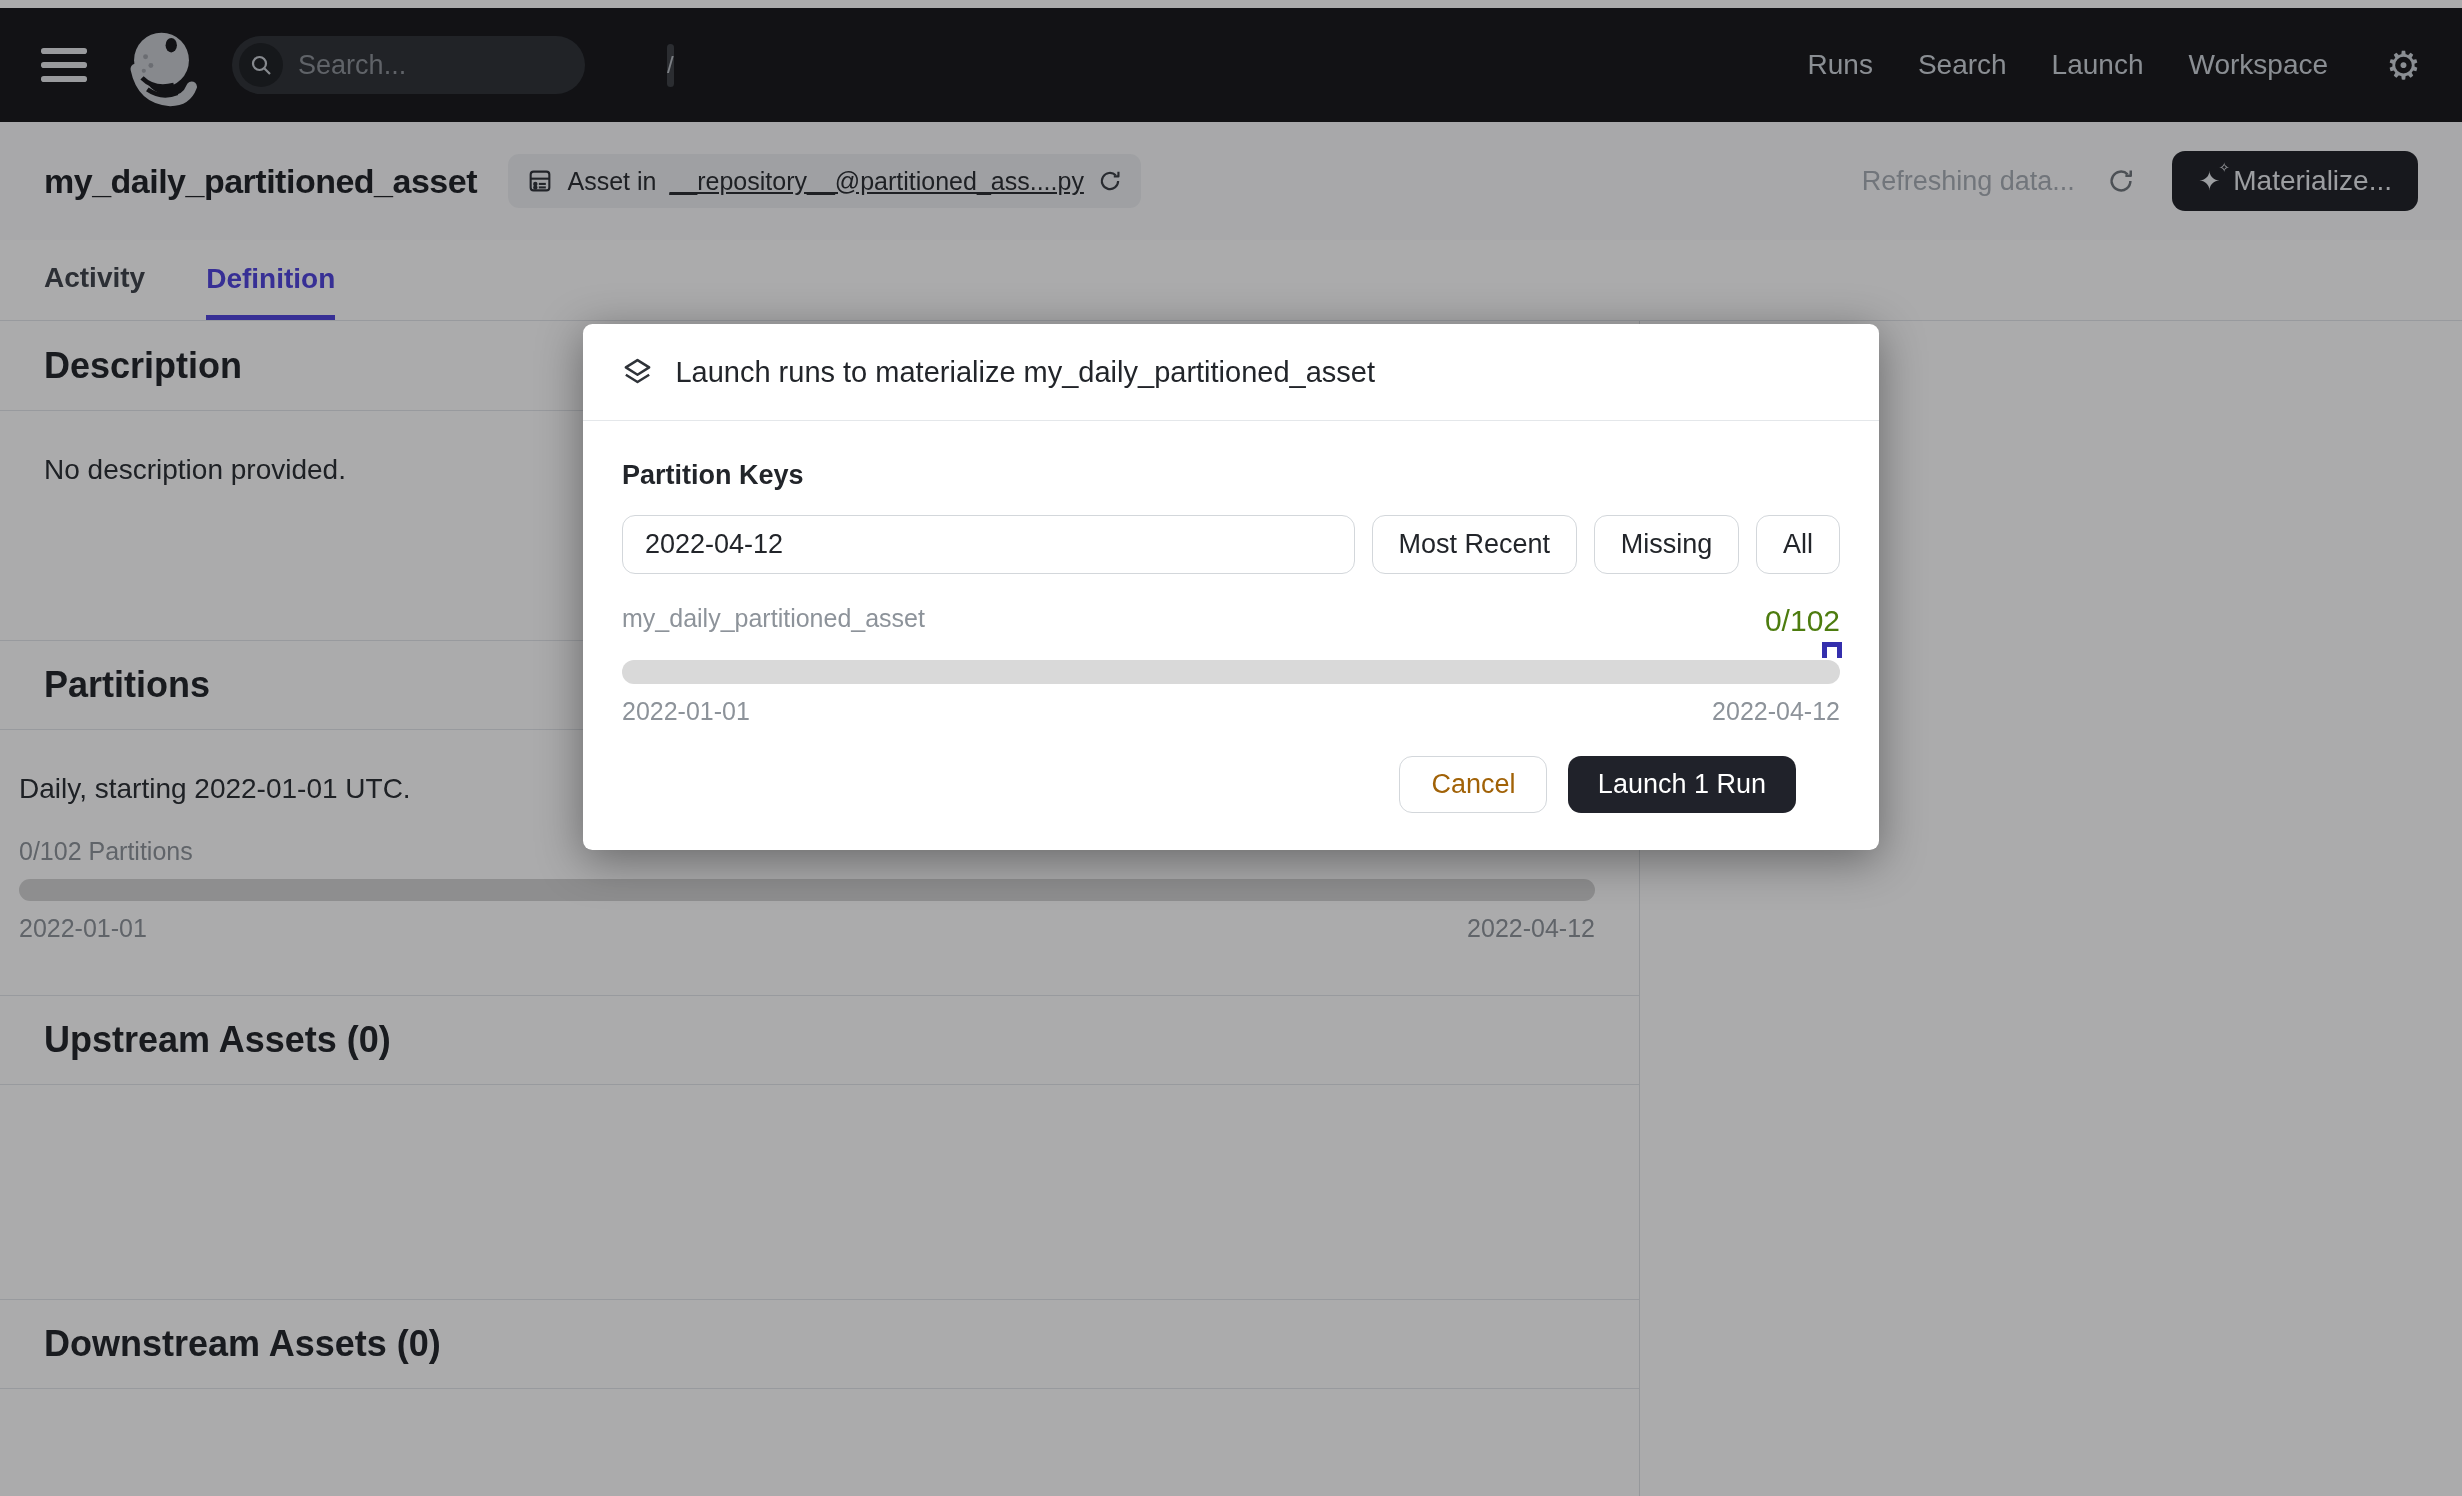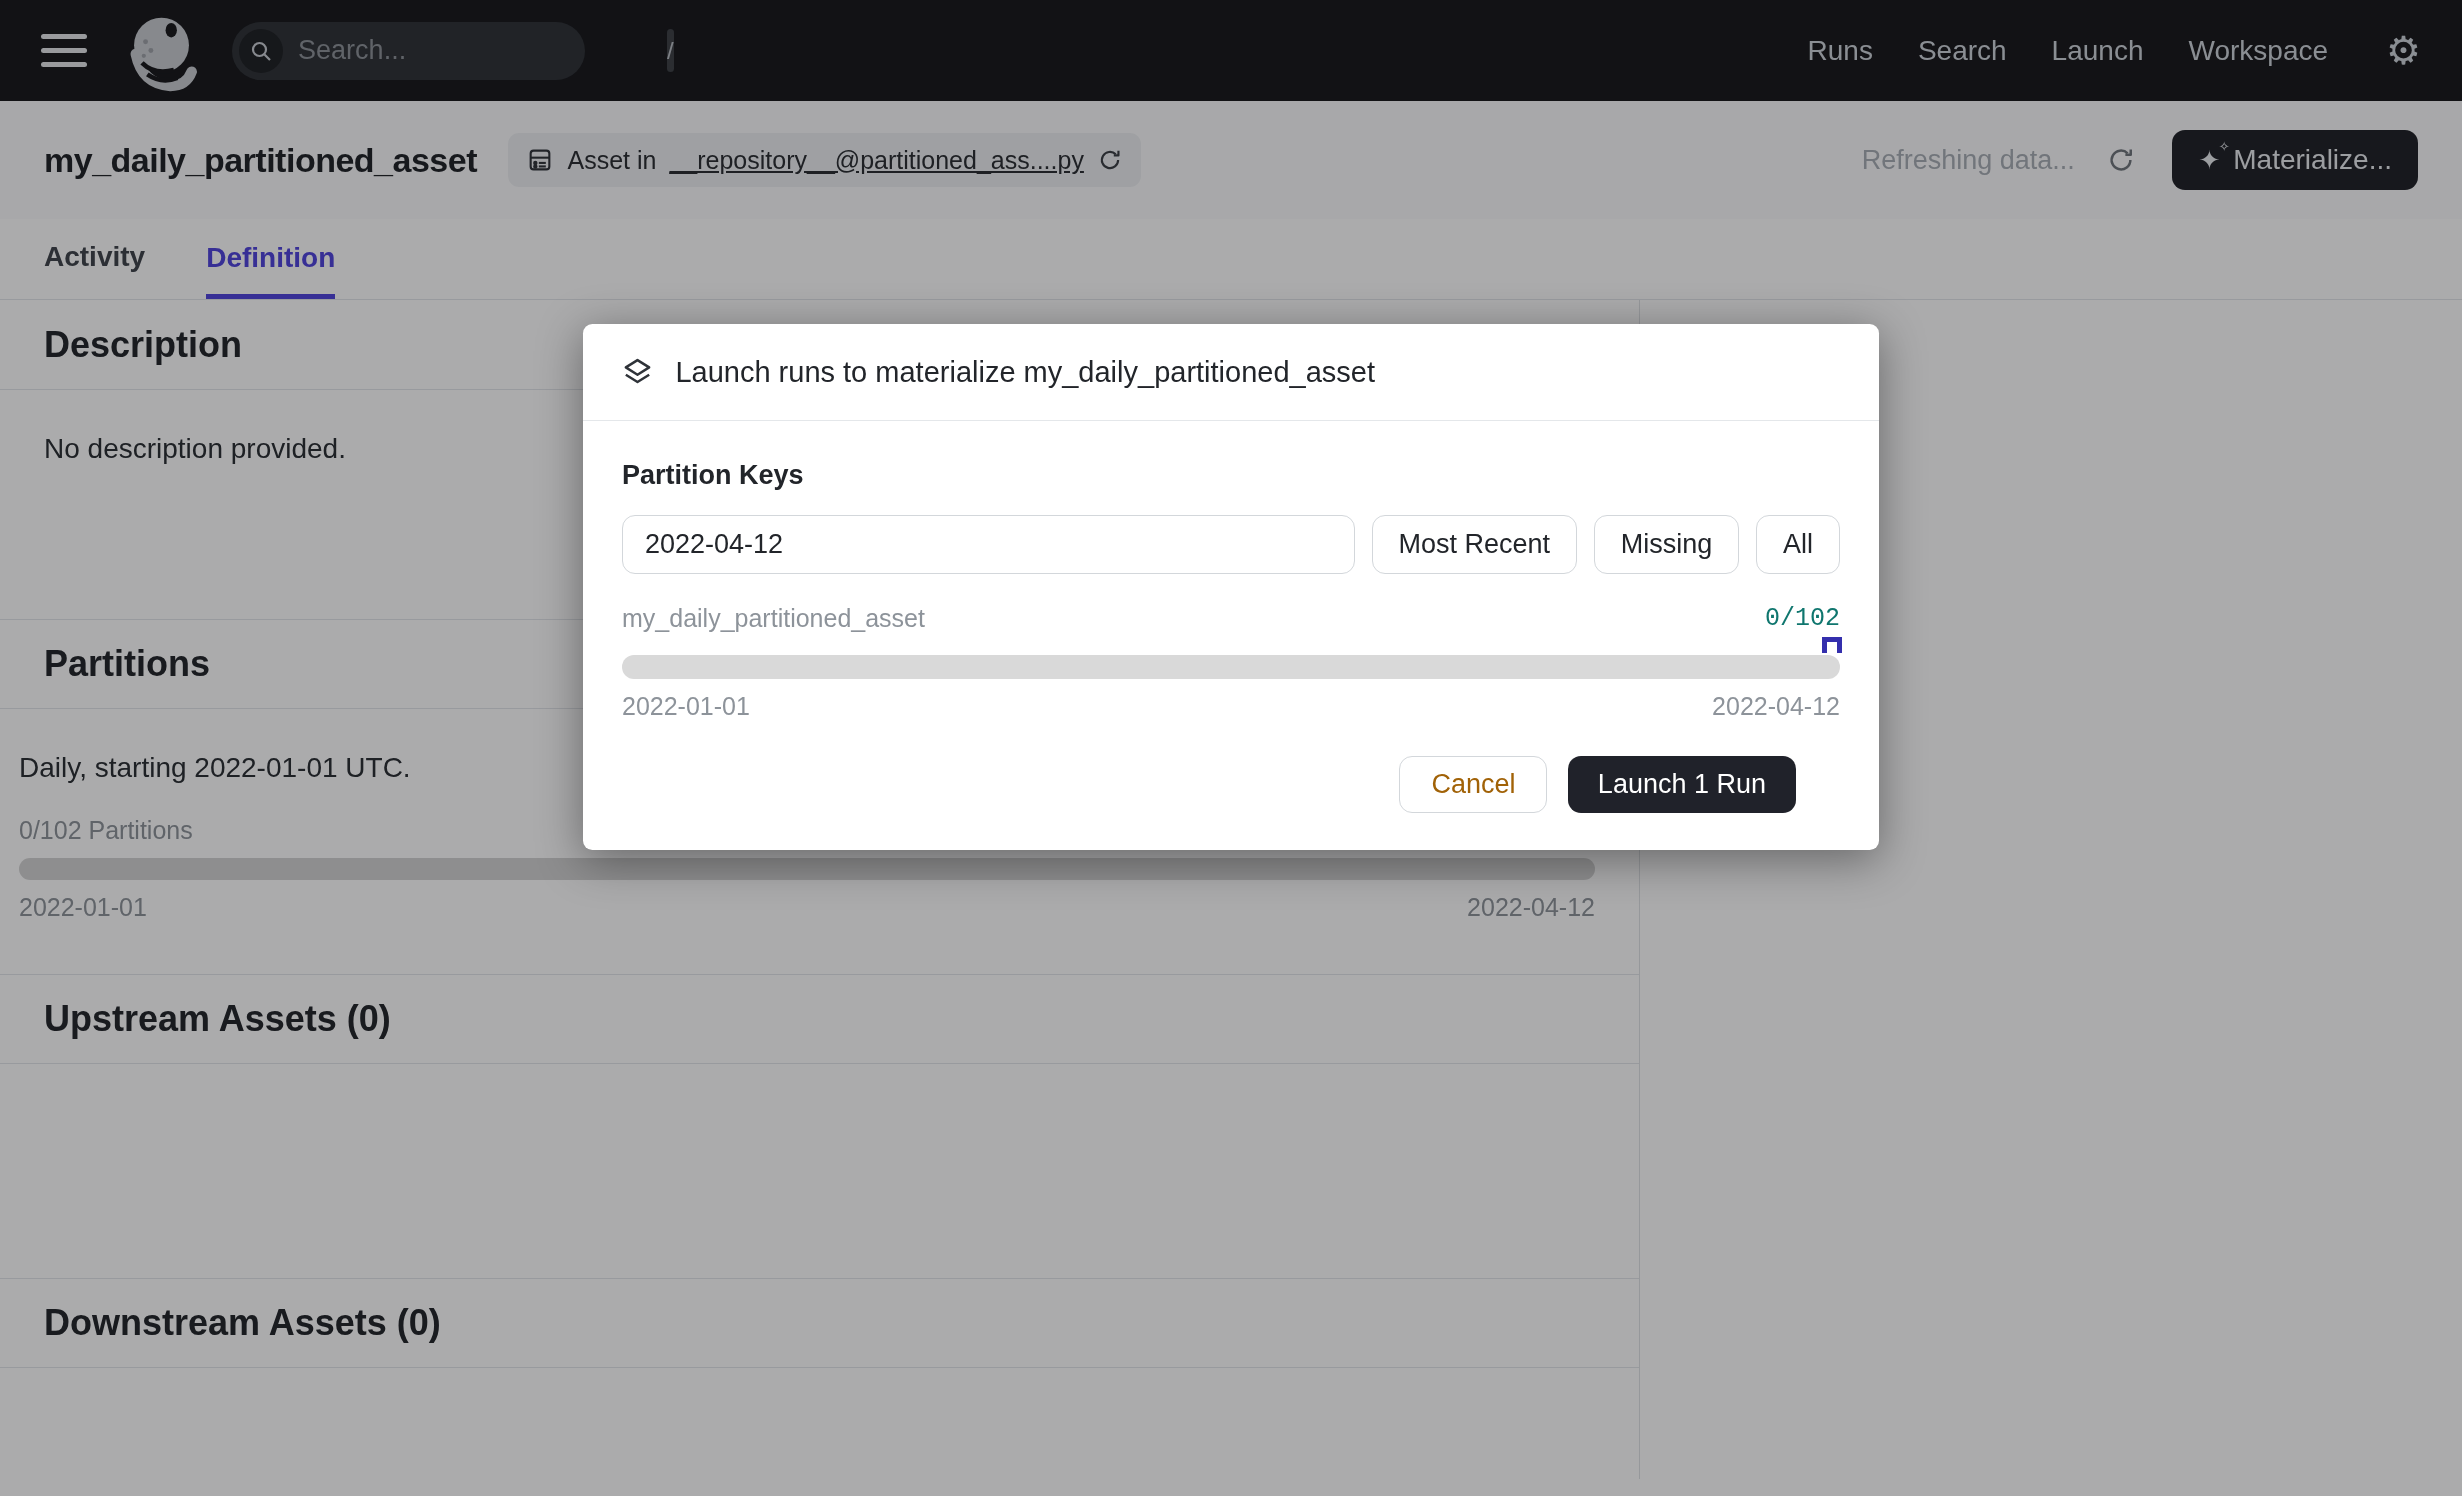--- a/index.html
+++ b/index.html
@@ -1,20 +1,20 @@
 <!DOCTYPE html>
 <html style="font-size:15px"><head>
 <meta charset="utf-8">
 <style>
   * { margin:0; padding:0; box-sizing:border-box; }
   html,body { font-family:"Liberation Sans", sans-serif; }
   #screen { position:relative; width:2462px; height:1497px; background:#ffffff; overflow:hidden; }
 
   
-  .nav { height:101px; background:#17181b; display:flex; align-items:center; padding:0 41px; gap:28px; }
+  .nav { height:114px; background:#17181b; display:flex; align-items:center; padding:0 41px; gap:28px;margin-top:8px; }
   .hamburger { width:46px; display:flex; flex-direction:column; gap:8.3px; cursor:pointer; }
   .hamburger span { display:block; height:5.6px; border-radius:2.8px; background:#e4e6e9; }
   .logo-wrap { width:85px; height:85px; margin-left:3.7px; }
   .search-pill { display:flex; align-items:center; width:353px; height:58px; border-radius:30px;
                  background:#2e3136; padding:0 13px 0 7.4px; gap:15px; }
   .search-ico-circle { width:44px; height:44px; border-radius:50%; background:#1e2023; display:flex;
                        align-items:center; justify-content:center; flex:none; }
   .search-input { flex:1; background:transparent; border:none; outline:none; color:#c9ced4;
                   font-size:27px; font-family:"Liberation Sans",sans-serif; }
   .search-input::placeholder { color:#8d9298; }
@@ -77,21 +77,21 @@
   .modal-title { font-size:29px; color:#22252a; font-weight:500; }
   .modal-body { padding:39px 39px 0 39px; display:flex; flex-direction:column; flex:1; }
   .pk-label { font-size:27px; font-weight:bold; color:#22252a; margin-bottom:24px; }
   .pk-row { display:flex; gap:16.7px; align-items:center; }
   .pk-input { flex:1; height:59px; border:0.9px solid #d3d7db; border-radius:13px; padding:0 22px;
               font-size:27px; color:#22252a; outline:none; font-family:"Liberation Sans",sans-serif; }
   .pill-btn { height:59px; border-radius:13px; border:0.9px solid #d3d7db; background:#fff;
               font-size:27px; color:#22252a; padding:0 26px; display:flex; align-items:center;
               cursor:pointer; flex:none; }
   .prog-labels { margin-top:30px; display:flex; justify-content:space-between; }
-  .prog-count { font-size:25px; color:#0f766e;font-family:Liberation Mono, monospace; }
+  .prog-count { font-size:30px; color:#4d7c0f; }
   .marker-row { height:22px; position:relative; }
   .range-marker { position:absolute; right:-1.9px; bottom:1.9px; width:20.4px; height:15.7px;
                   border:5.6px solid #342fad; border-bottom:none; }
   .modal-bar { height:24px; border-radius:12px; background:#d9d9d9; cursor:pointer; }
   .modal-dates { margin-top:13px; display:flex; justify-content:space-between; }
   .modal-footer { margin-top:auto; display:flex; justify-content:flex-end; align-items:center;
                   gap:20.4px; padding:0 44px 37px 0; }
   .cancel-btn { height:57px; border-radius:13px; border:0.9px solid #d3d7db; background:#fff;
                 font-size:27px; color:#a16207; padding:0 31px; display:flex; align-items:center; cursor:pointer; }
   .launch-btn { height:57px; border-radius:13px; background:#20222a; color:#ffffff; font-size:27px;

